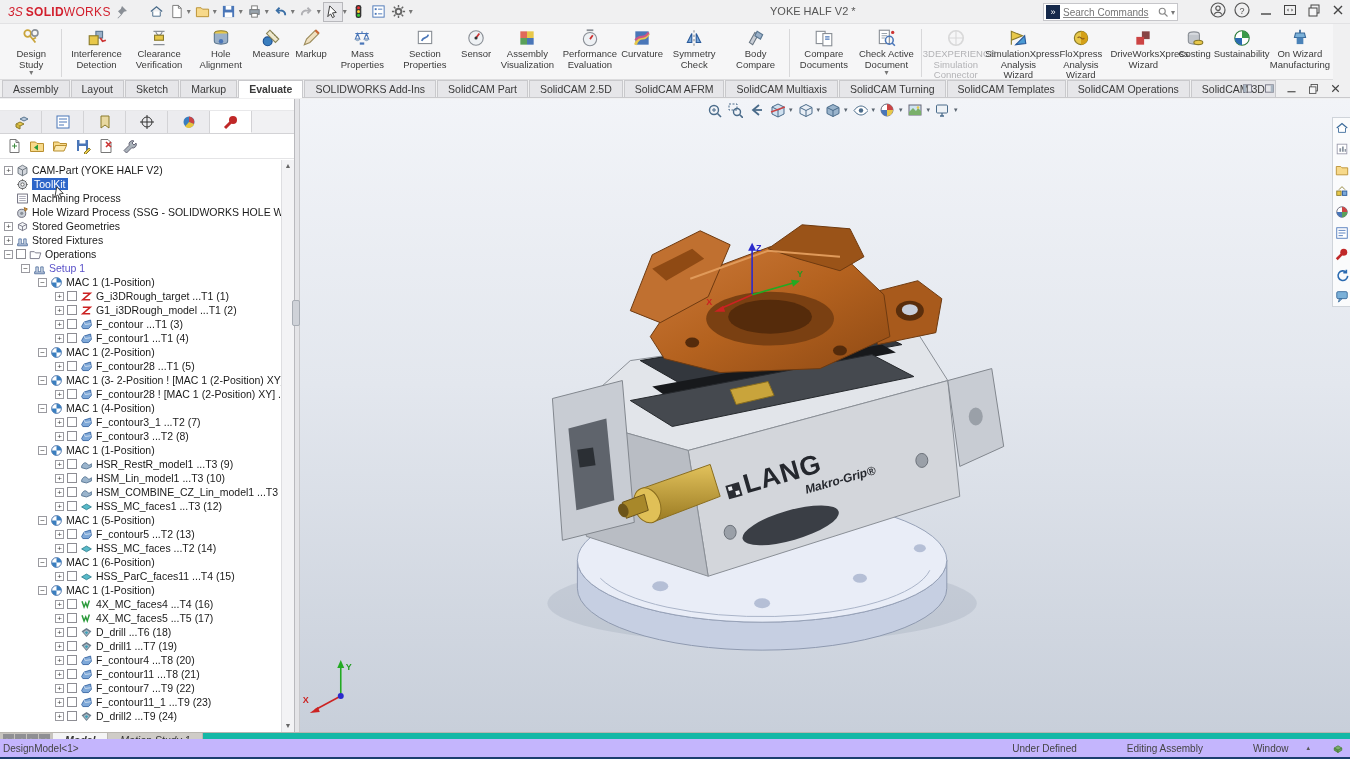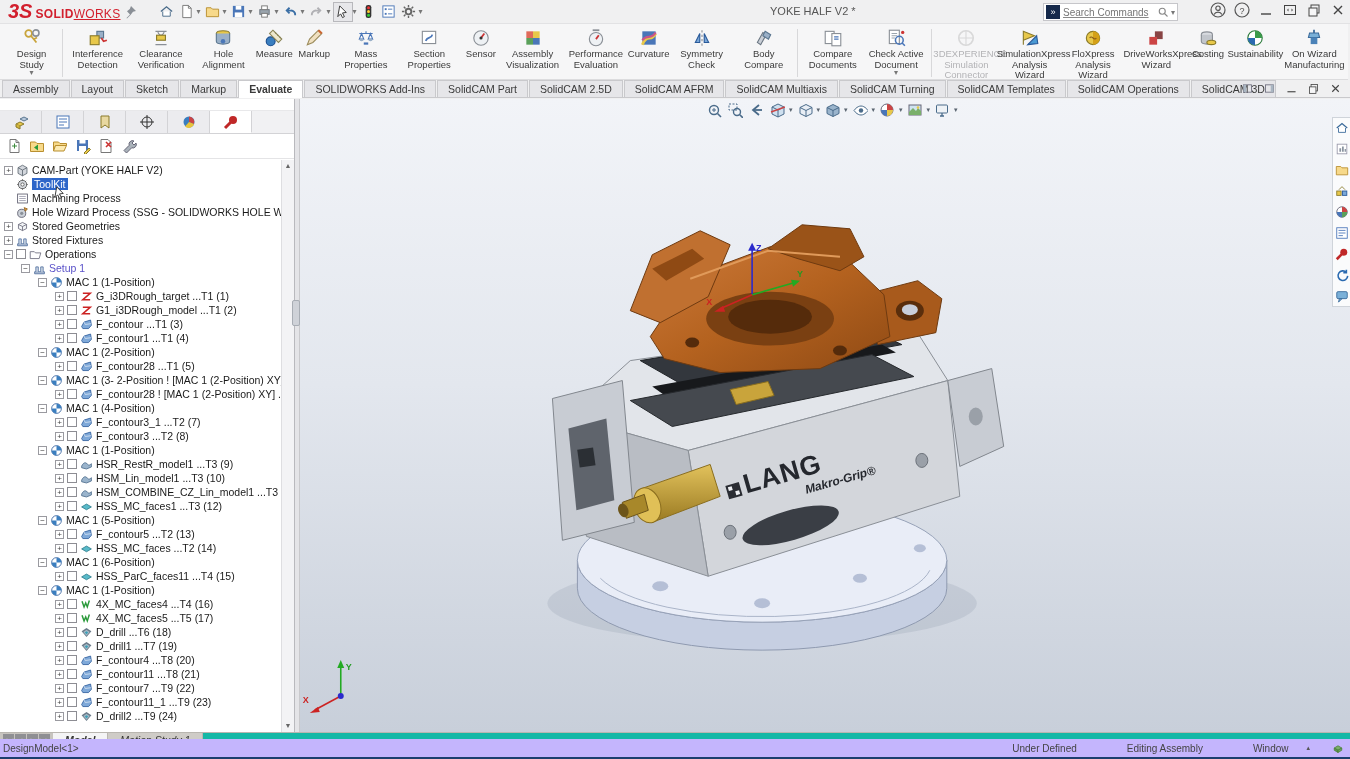--- a/index.html
+++ b/index.html
@@ -4,41 +4,41 @@
 <style>
   *{margin:0;padding:0;box-sizing:border-box;}
   html,body{width:1350px;height:759px;overflow:hidden;}
   body{font-family:"Liberation Sans",sans-serif;font-size:11px;color:#333;background:#f0f0f1;position:relative;}
   svg{display:block;}
   .ic svg{width:100%;height:100%;}
 
   
   .titlebar{position:absolute;top:0;left:0;right:0;height:24px;background:#f0f0f1;display:flex;align-items:center;border-bottom:1px solid #e2e2e4;}
   .logo{display:flex;align-items:baseline;margin-left:8px;color:#d21f2d;white-space:nowrap;}
-  .logo .mark{font-style:italic;font-weight:bold;font-size:20px;margin-right:3px;}
+  .logo .mark{font-style:italic;font-weight:normal;font-size:12px;margin-right:3px;}
   .logo .bold{font-weight:bold;font-size:12px;letter-spacing:.3px;}
-  .logo .rest{font-size:12px;letter-spacing:.3px;text-decoration:underline;}
+  .logo .rest{font-size:12px;letter-spacing:.3px;}
   .menus{display:flex;margin-left:28px;}
   .menu-item{padding:4px 9px;color:#333;cursor:default;}
   .pin{width:16px;height:16px;margin-left:2px;}
   .qat{display:flex;align-items:center;margin-left:18px;}
   .qbtn{width:20px;height:20px;display:flex;align-items:center;justify-content:center;}
   .qbtn.boxed{border:1px solid #b8b8bc;background:#e7e7ea;}
   .qbtn svg{width:15px;height:15px;}
   .qcaret{font-size:8px;color:#777;margin:0 2px 0 0;}
   .doc-title{position:absolute;left:770px;top:5px;color:#555;font-size:11px;}
   .searchbox{position:absolute;right:172px;top:3px;width:135px;height:18px;background:#fff;border:1px solid #c6c6ca;display:flex;align-items:center;}
   .searchlogo{width:14px;height:14px;background:#15294b;color:#fff;font-size:9px;display:flex;align-items:center;justify-content:center;margin:0 3px 0 2px;}
   .searchbox input{border:none;outline:none;flex:1;font-size:10px;min-width:0;font-family:"Liberation Sans",sans-serif;color:#888;text-decoration:underline;}
   .searchbox .ic{width:12px;height:12px;margin-right:2px;}
   .winbtns{position:absolute;right:4px;top:2px;display:flex;align-items:center;gap:8px;}
   .winbtns .ic{width:16px;height:16px;}
 
   
-  .ribbon{position:absolute;top:24px;left:0;right:2px;height:56px;background:#f6f6f7;border-bottom:1px solid #dcdcde;display:flex;align-items:flex-start;padding:3px 2px 0 4px;}
+  .ribbon{position:absolute;top:24px;left:0;right:17px;height:56px;background:#f6f6f7;border-bottom:1px solid #dcdcde;display:flex;align-items:flex-start;padding:3px 2px 0 4px;}
   .rbtn{display:flex;flex-direction:column;align-items:center;padding:1px 3px;min-width:40px;}
   .rbtn .ic{width:20px;height:20px;}
   .rbtn .rlabel{font-size:9.5px;line-height:1.12;text-align:center;max-width:66px;color:#3a3a3a;margin-top:1px;}
   .rbtn.disabled .rlabel{color:#b3b3b6;}
   .rbtn.disabled .ic{opacity:.5;filter:grayscale(1);}
   .rcaret{font-size:8px;color:#777;line-height:6px;}
   .rsep{width:1px;align-self:stretch;background:#d8d8da;margin:2px 3px;}
   .ribbon-collapse{position:absolute;right:6px;bottom:2px;width:14px;height:12px;}
 
   

